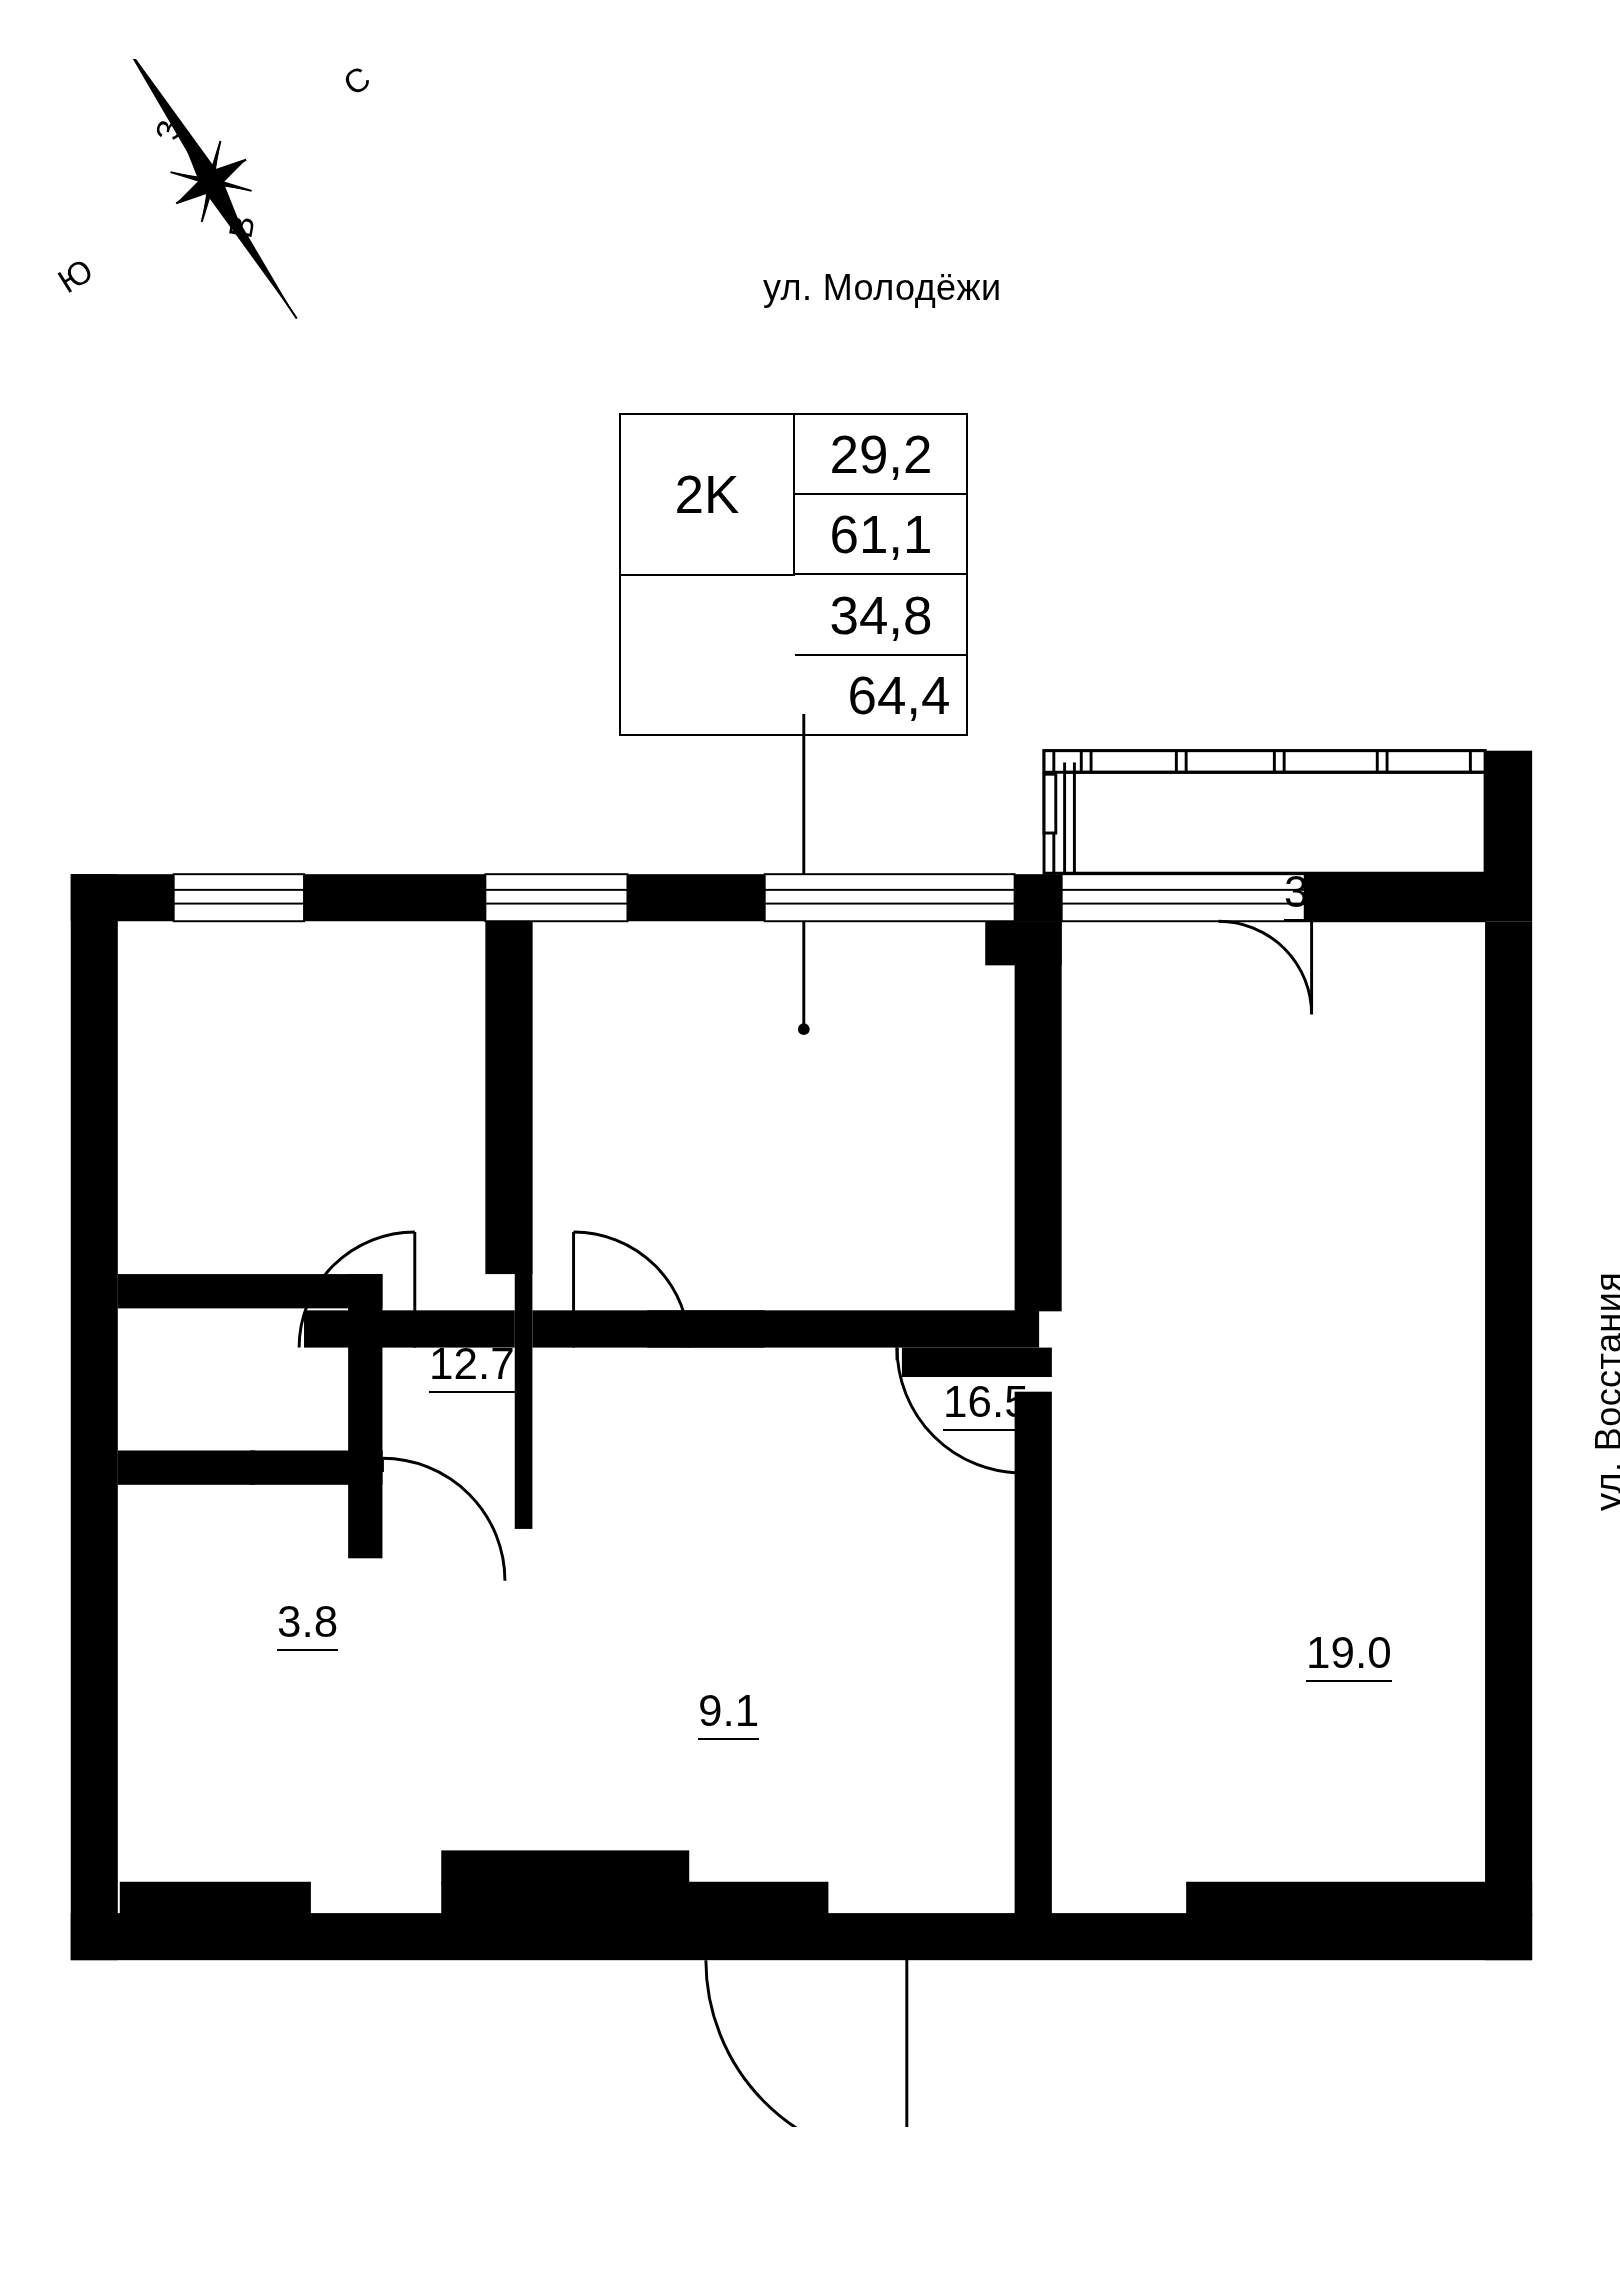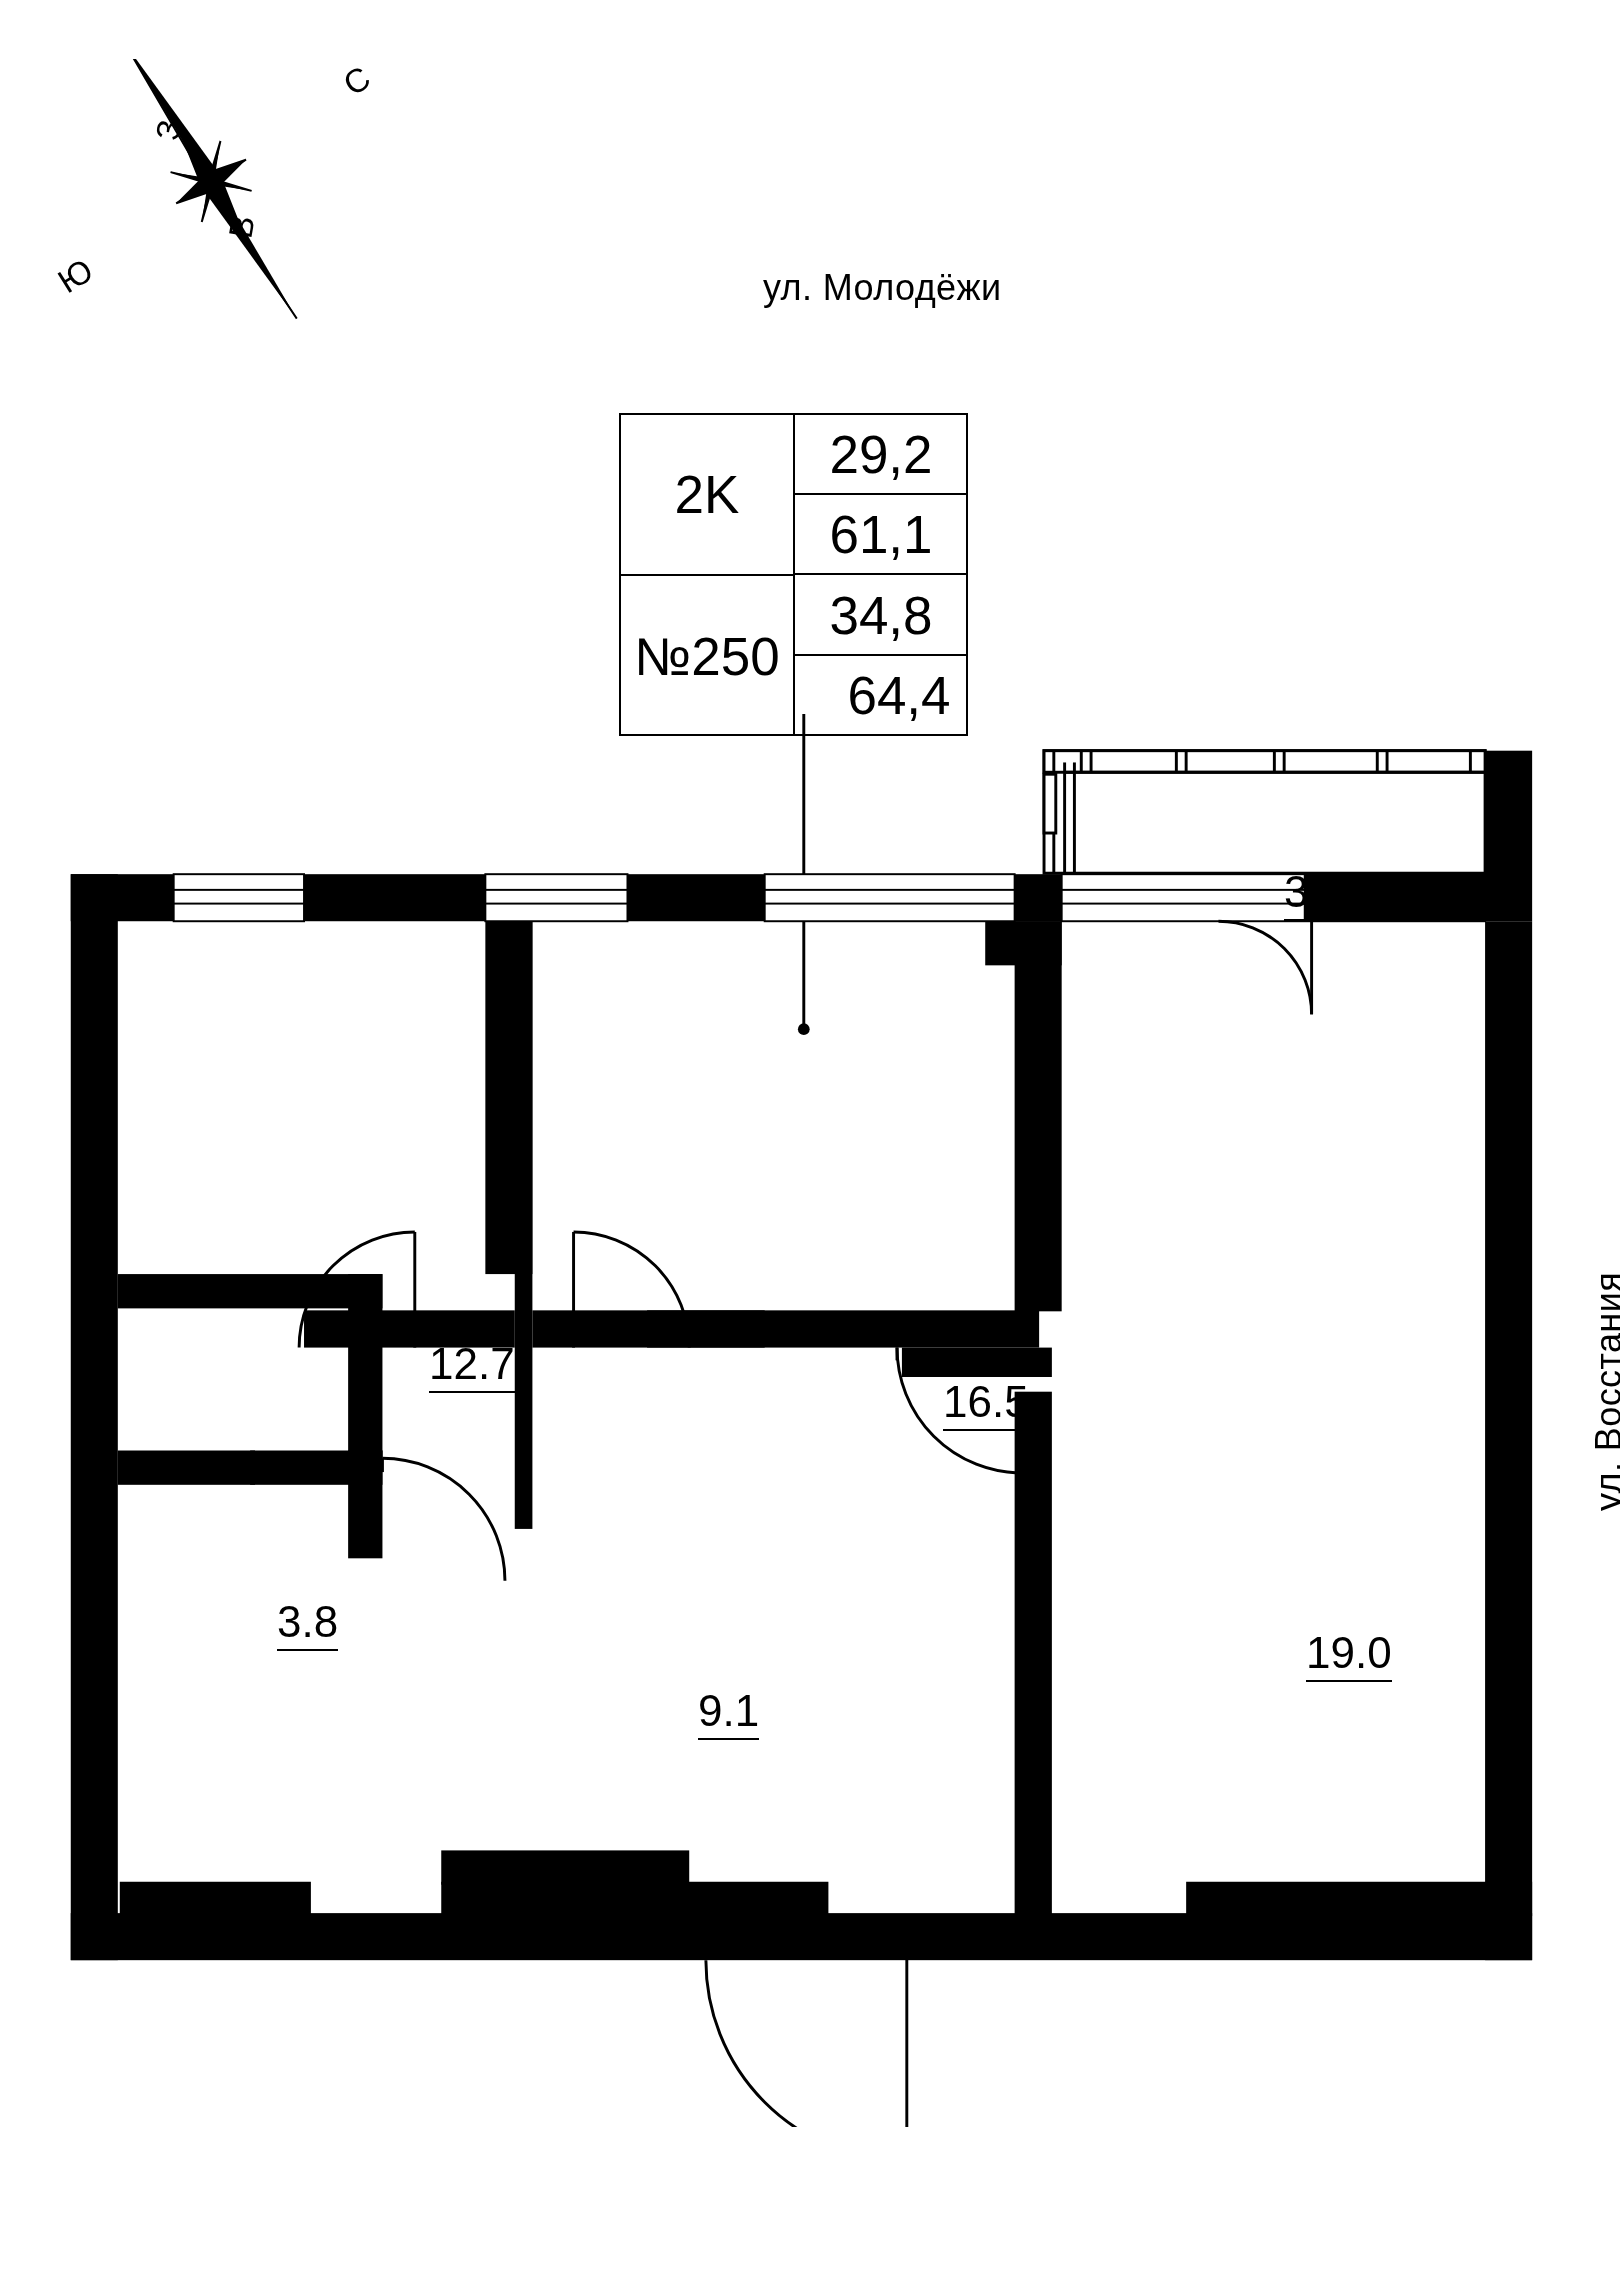--- a/index.html
+++ b/index.html
@@ -63,21 +63,20 @@
 
 
   <div class="txt street vert-left" style="left:65px;top:1537px;">ул. Достоевского</div>
 
   <div class="txt street vert-right" style="left:1588px;top:1511px;">ул. Восстания</div>
 
   <div class="tbl" style="left:619px;top:390px;width:349px;height:323px;margin-top:23px;">
     <div class="tbl-cell" style="left:0;top:0;width:174px;height:161px;border-right:2.9px solid #000;border-bottom:2.9px solid #000;">2K</div>
     <div class="tbl-cell" style="left:174px;top:0;width:172px;height:80px;border-bottom:2.9px solid #000;text-align:right;">29,2</div>
     <div class="tbl-cell" style="left:174px;top:80px;width:172px;height:80px;border-bottom:2.9px solid #000;">61,1</div>
-    <div class="tbl-cell" style="left:0;top:161px;width:174px;height:160px;border-right:2.9px solid #000;">№250</div>
     <div class="tbl-cell" style="left:174px;top:161px;width:172px;height:80px;border-bottom:2.9px solid #000;">34,8</div>
     <div class="tbl-cell" style="left:174px;top:241px;width:208px;height:79px;">64,4</div>
   </div>
 
   <svg width="19.6" height="323" style="position:absolute;left:794px;top:714px;" viewBox="0 0 20 330">
     <line x1="10" y1="0" x2="10" y2="318" stroke="#000" stroke-width="3"></line>
     <circle cx="10" cy="322" r="6" fill="#000"></circle>
   </svg>
 
   <svg width="1529" height="1402" style="position:absolute;left:59px;top:725px;" viewBox="0 0 1560 1430">

